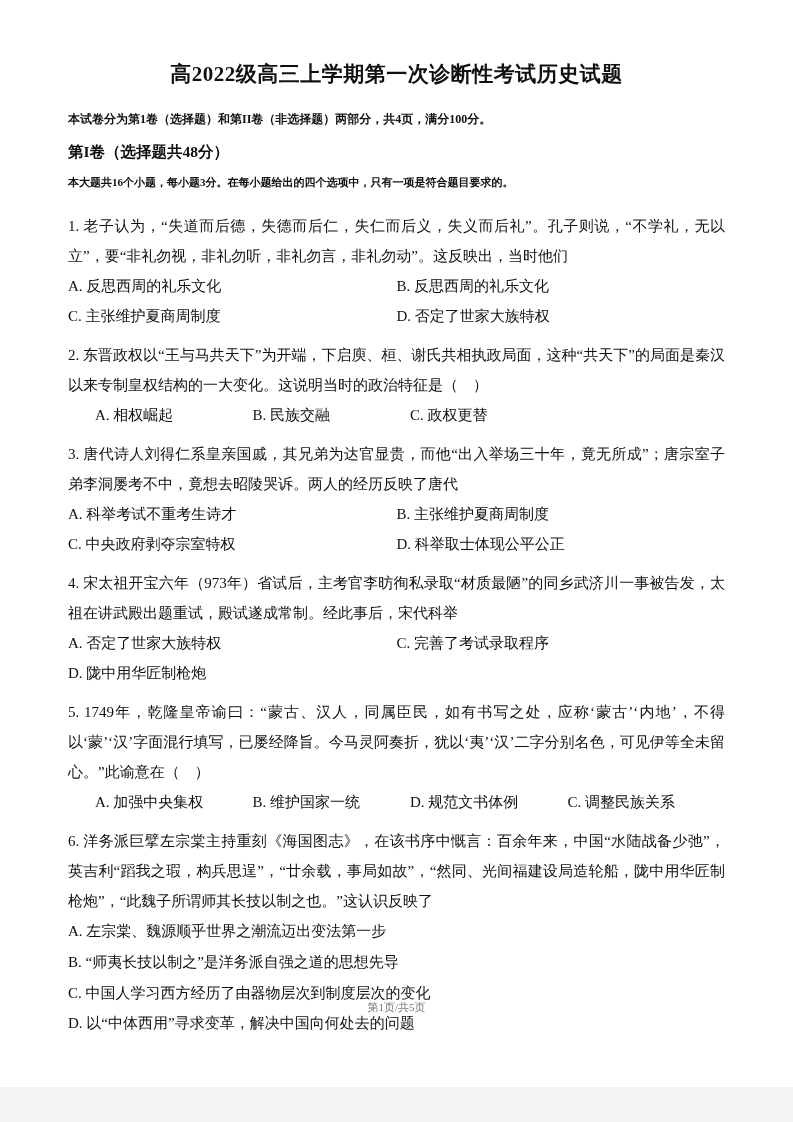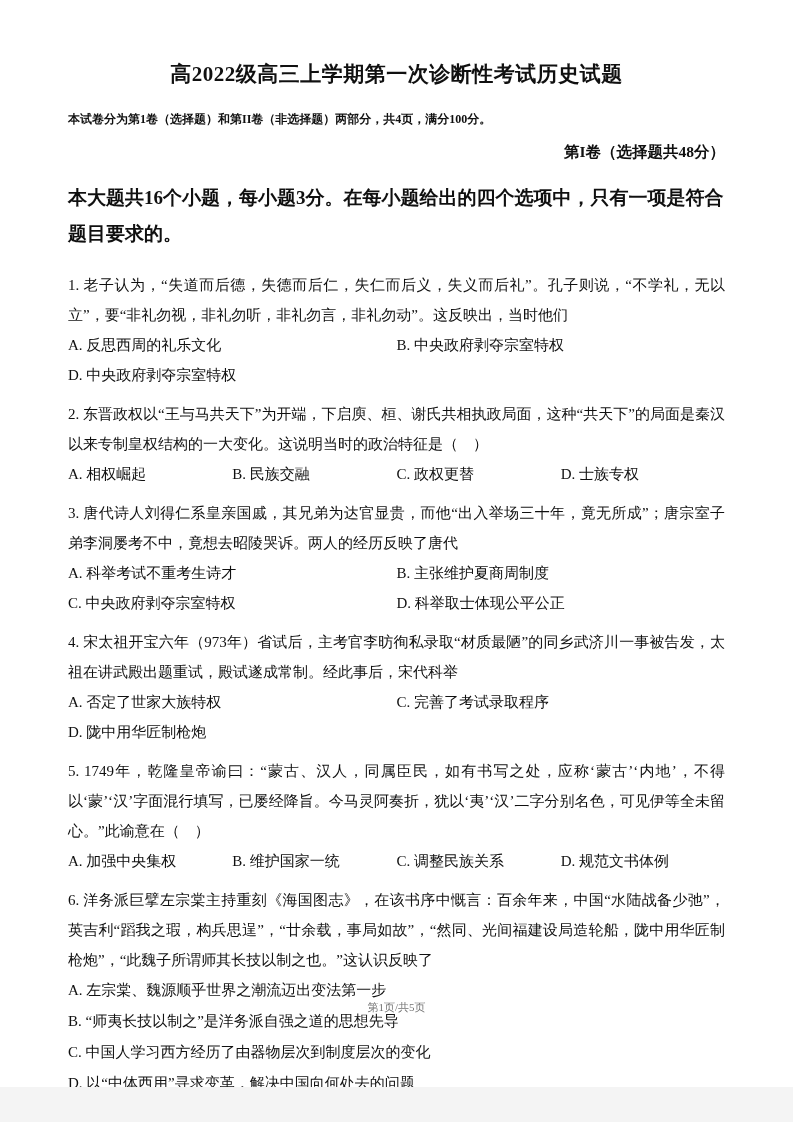--- a/index.html
+++ b/index.html
@@ -28,26 +28,26 @@
   }
   .intro-para {
     font-size: 12px;
     font-weight: bold;
     line-height: 1.9;
     margin: 0 0 6px 0;
   }
   .section-title {
     font-size: 15.5px;
     font-weight: bold;
-    text-align: right;
+    text-align: left;
     line-height: 1.9;
-    margin: 4px 0 14px 0;
+    margin: 4px 0 6px 0;
   }
   .instructions {
-    font-size: 19px;
+    font-size: 11px;
     font-weight: bold;
     line-height: 1.9;
     margin: 0 0 18px 0;
   }
   .question {
     margin-top: 9px;
     font-size: 15px;
   }
   .stem {
     line-height: 2.0;
@@ -56,20 +56,21 @@
   }
   .opts-grid2 {
     display: grid;
     grid-template-columns: 1fr 1fr;
     line-height: 2.0;
   }
   .opts-row4 {
     display: grid;
     grid-template-columns: repeat(4, 1fr);
     line-height: 2.0;
+    margin-left: 27px;
   }
   .opts-list .opt {
     line-height: 2.05;
   }
   .footer {
     position: absolute;
     left: 0;
     bottom: 72px;
     width: 100%;
     text-align: center;
@@ -88,32 +89,32 @@
   <p class="intro-para">本试卷分为第1卷（选择题）和第II卷（非选择题）两部分，共4页，满分100分。</p>
 
   <p class="section-title">第I卷（选择题共48分）</p>
 
   <p class="instructions">本大题共16个小题，每小题3分。在每小题给出的四个选项中，只有一项是符合题目要求的。</p>
 
   <div class="question">
     <p class="stem">1. 老子认为，“失道而后德，失德而后仁，失仁而后义，失义而后礼”。孔子则说，“不学礼，无以立”，要“非礼勿视，非礼勿听，非礼勿言，非礼勿动”。这反映出，当时他们</p>
     <div class="opts-grid2">
       <span class="opt">A. 反思西周的礼乐文化</span>
-      <span class="opt">B. 中央政府剥夺宗室特权</span>
-      <span class="opt">D. 中央政府剥夺宗室特权</span>
+      <span class="opt">B. 反思西周的礼乐文化</span>
+      <span class="opt">C. 主张维护夏商周制度</span>
+      <span class="opt">D. 否定了世家大族特权</span>
     </div>
   </div>
 
   <div class="question">
     <p class="stem">2. 东晋政权以“王与马共天下”为开端，下启庾、桓、谢氏共相执政局面，这种“共天下”的局面是秦汉以来专制皇权结构的一大变化。这说明当时的政治特征是（　）</p>
     <div class="opts-row4">
       <span class="opt">A. 相权崛起</span>
       <span class="opt">B. 民族交融</span>
       <span class="opt">C. 政权更替</span>
-      <span class="opt">D. 士族专权</span>
     </div>
   </div>
 
   <div class="question">
     <p class="stem">3. 唐代诗人刘得仁系皇亲国戚，其兄弟为达官显贵，而他“出入举场三十年，竟无所成”；唐宗室子弟李洞屡考不中，竟想去昭陵哭诉。两人的经历反映了唐代</p>
     <div class="opts-grid2">
       <span class="opt">A. 科举考试不重考生诗才</span>
       <span class="opt">B. 主张维护夏商周制度</span>
       <span class="opt">C. 中央政府剥夺宗室特权</span>
       <span class="opt">D. 科举取士体现公平公正</span>
@@ -127,22 +128,22 @@
       <span class="opt">C. 完善了考试录取程序</span>
       <span class="opt">D. 陇中用华匠制枪炮</span>
     </div>
   </div>
 
   <div class="question">
     <p class="stem">5. 1749年，乾隆皇帝谕曰：“蒙古、汉人，同属臣民，如有书写之处，应称‘蒙古’‘内地’，不得以‘蒙’‘汉’字面混行填写，已屡经降旨。今马灵阿奏折，犹以‘夷’‘汉’二字分别名色，可见伊等全未留心。”此谕意在（　）</p>
     <div class="opts-row4">
       <span class="opt">A. 加强中央集权</span>
       <span class="opt">B. 维护国家一统</span>
+      <span class="opt">D. 规范文书体例</span>
       <span class="opt">C. 调整民族关系</span>
-      <span class="opt">D. 规范文书体例</span>
     </div>
   </div>
 
   <div class="question">
     <p class="stem">6. 洋务派巨擘左宗棠主持重刻《海国图志》，在该书序中慨言：百余年来，中国“水陆战备少弛”，英吉利“蹈我之瑕，构兵思逞”，“廿余载，事局如故”，“然同、光间福建设局造轮船，陇中用华匠制枪炮”，“此魏子所谓师其长技以制之也。”这认识反映了</p>
     <div class="opts-list">
       <div class="opt">A. 左宗棠、魏源顺乎世界之潮流迈出变法第一步</div>
       <div class="opt">B. “师夷长技以制之”是洋务派自强之道的思想先导</div>
       <div class="opt">C. 中国人学习西方经历了由器物层次到制度层次的变化</div>
       <div class="opt">D. 以“中体西用”寻求变革，解决中国向何处去的问题</div>

